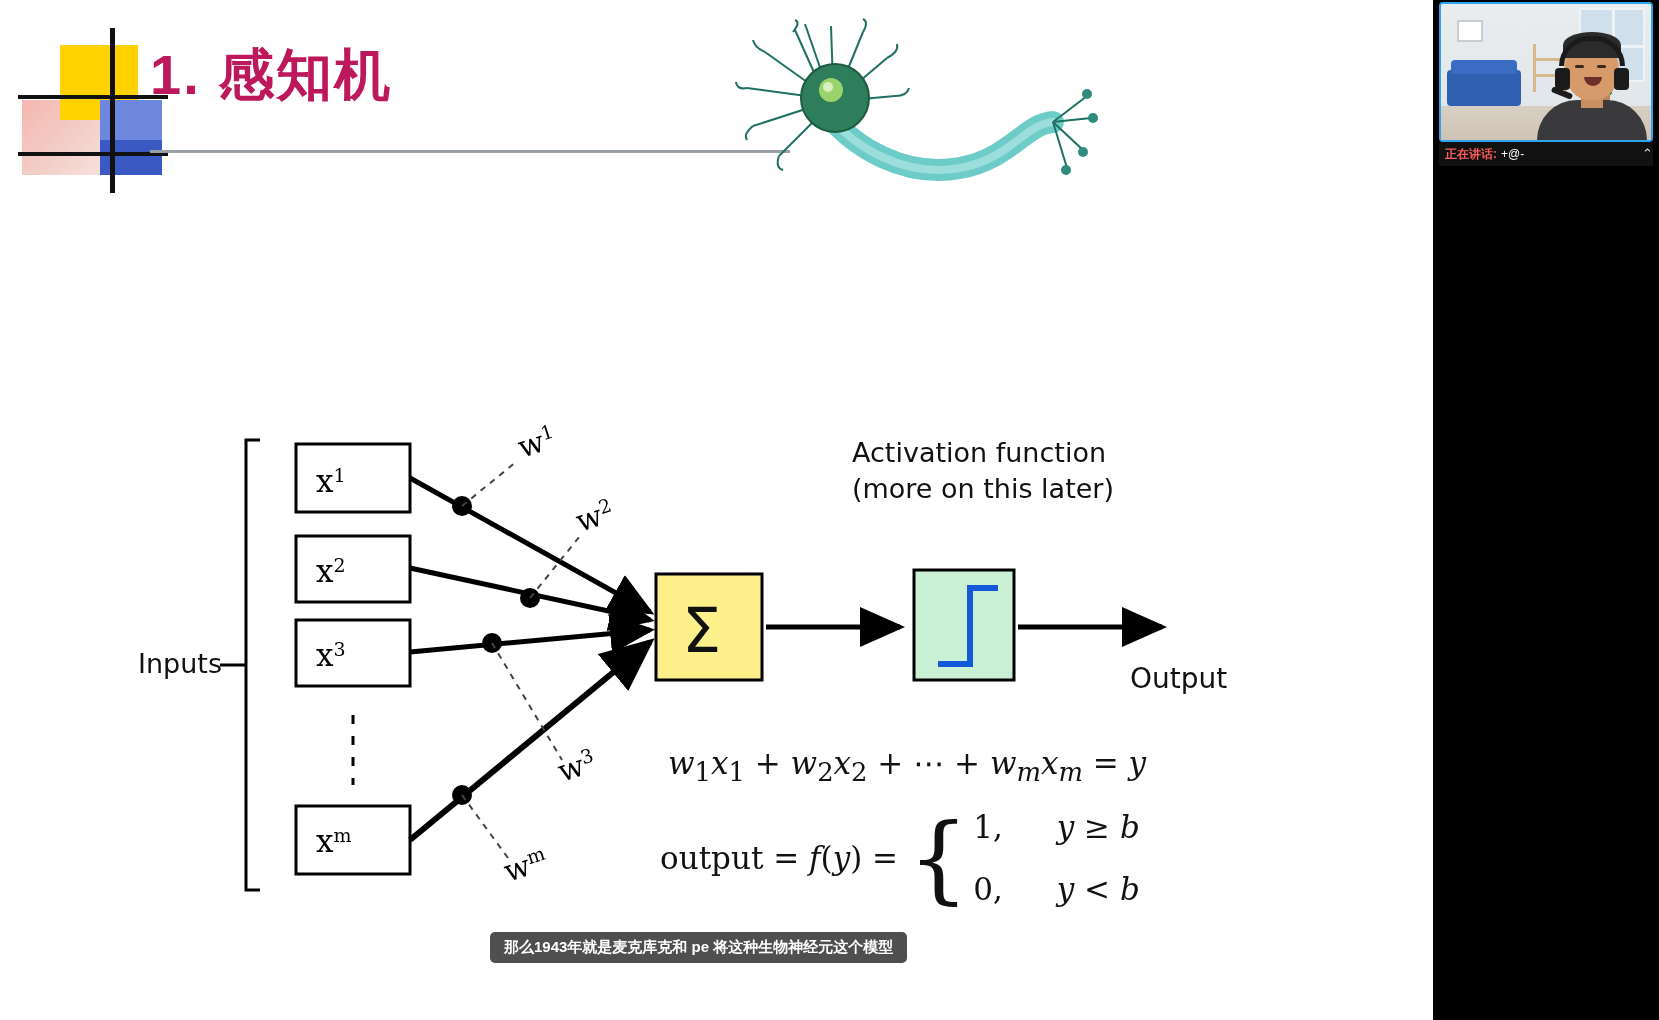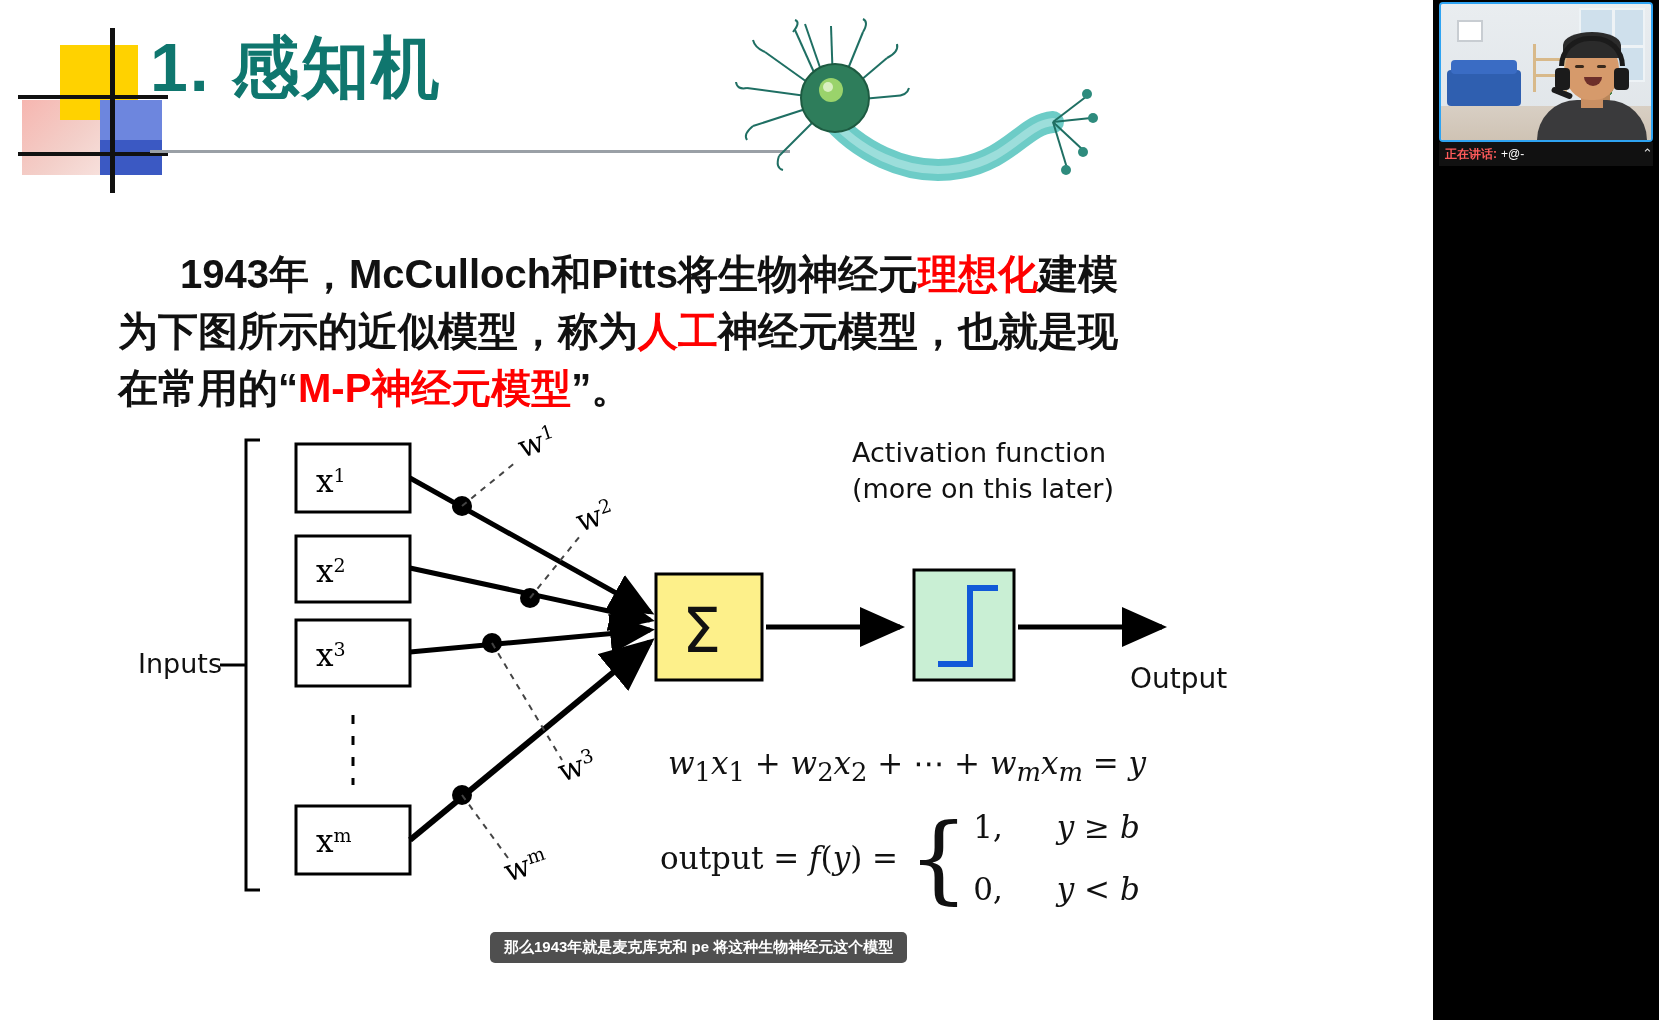--- a/index.html
+++ b/index.html
@@ -31,22 +31,22 @@
   .deco-pink   { left: 22px;  top: 100px; width: 78px; height: 75px;
                  background: linear-gradient(135deg,#f6b6b0,#f3cfc9 60%,#f7e0dc); }
   .deco-blue   { left: 100px; top: 100px; width: 62px; height: 75px; background: #3b59c3; }
   .deco-blue2  { left: 100px; top: 100px; width: 62px; height: 40px; background: #6d86de; }
   .deco-vline  { left: 110px; top: 28px;  width: 5px;  height: 165px; background: #111; }
   .deco-hline1 { left: 18px;  top: 95px;  width: 150px; height: 4px; background: #111; }
   .deco-hline2 { left: 18px;  top: 152px; width: 150px; height: 4px; background: #111; }
 
   
   #title-main {
-    position: absolute; left: 150px; top: 30px;
-    font-size: 68px; font-weight: bold; color: #0f766e;
+    position: absolute; left: 150px; top: 44px;
+    font-size: 56px; font-weight: bold; color: #be185d;
     letter-spacing: 2px; line-height: 1.1;
     white-space: nowrap;
   }
   #title-rule {
     position: absolute; left: 150px; top: 150px;
     width: 640px; height: 3px; background: #9aa0a6;
   }
   #title-sub {
     position: absolute; left: 88px; top: 168px;
     font-size: 56px; font-weight: bold; color: #111;
@@ -250,25 +250,20 @@
       <circle cx="352" cy="76" r="5" fill="#2e8b7d"></circle>
       <circle cx="358" cy="100" r="5" fill="#2e8b7d"></circle>
       <circle cx="348" cy="134" r="5" fill="#2e8b7d"></circle>
       <circle cx="331" cy="152" r="5" fill="#2e8b7d"></circle>
       <circle cx="100" cy="80" r="34" fill="#2e7d5b"></circle>
       <circle cx="100" cy="80" r="34" fill="none" stroke="#1d5a41" stroke-width="2"></circle>
       <circle cx="96" cy="72" r="12" fill="#9ad36b"></circle>
       <circle cx="93" cy="69" r="5" fill="#d9efc0"></circle>
     </svg>
 
-    <div id="body-text">
-      <span class="indent"></span><span>1943年，McCulloch和Pitts将生物神经元</span><span class="red">理想化</span><span>建模</span><br>
-      <span>为下图所示的近似模型，称为</span><span class="red">人工</span><span>神经元模型，也就是现</span><br>
-      <span>在常用的“</span><span class="red">M-P神经元模型</span><span>”。</span>
-    </div>
 
     <svg id="diagram" viewBox="0 0 1160 530">
       <defs>
         <marker id="arrow" markerWidth="10" markerHeight="10" refX="8" refY="4" orient="auto">
           <path d="M0,0 L9,4 L0,8 z" fill="#000"></path>
         </marker>
       </defs>
 
       <path d="M150 20 L136 20 L136 470 L150 470" fill="none" stroke="#000" stroke-width="3"></path>
       <line x1="136" y1="245" x2="110" y2="245" stroke="#000" stroke-width="3"></line>

